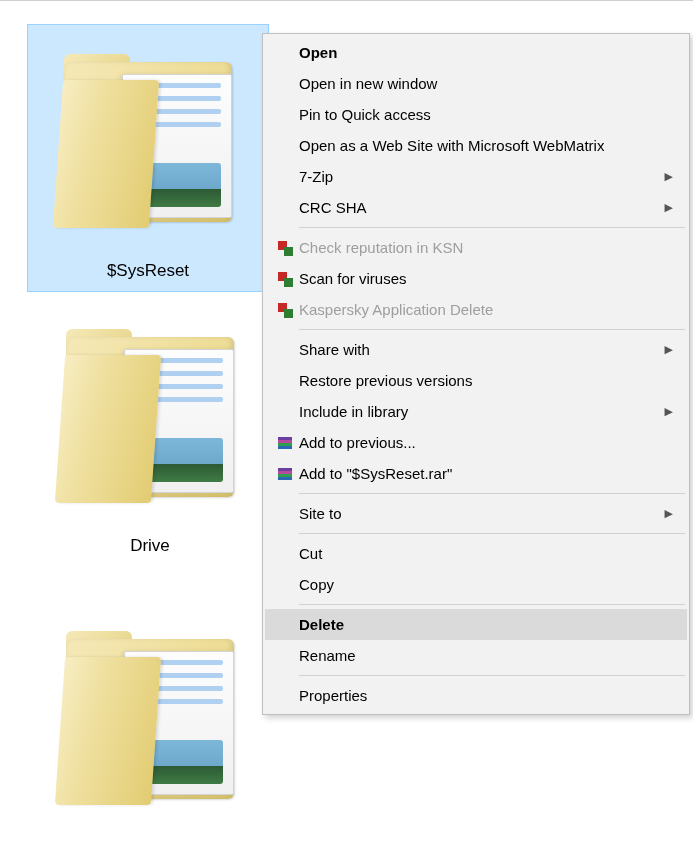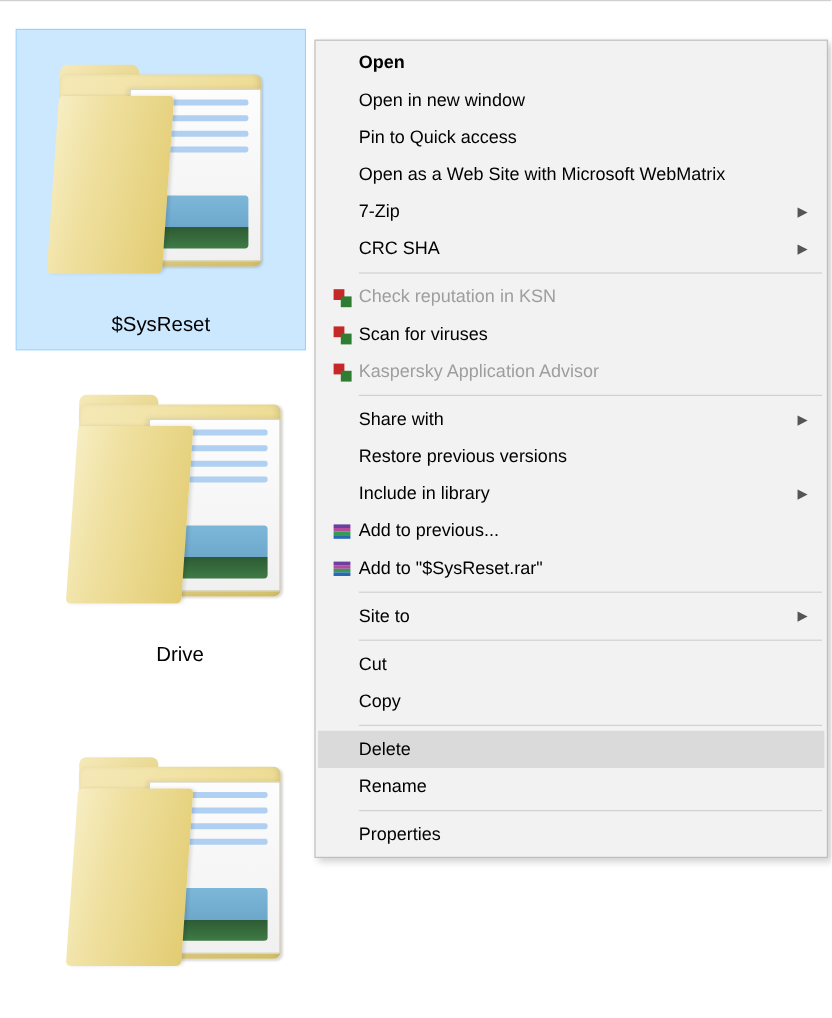--- a/index.html
+++ b/index.html
@@ -103,21 +103,21 @@
     }
     .cm-item .ic {
       width: 28px;
       display: flex;
       align-items: center;
       justify-content: center;
       flex-shrink: 0;
     }
     .cm-item.bold { font-weight: 600; align-items: center; }
     .cm-item.disabled { color: #9e9e9e; }
-    .cm-item.hover { background: #dadada; }
+    .cm-item.hover { background: #dadada; font-weight: bold; }
     .cm-item .arrow {
       margin-left: auto;
       font-size: 11px;
       color: #555;
     }
     .cm-sep {
       height: 1px;
       background: #d1d1d1;
       margin: 4px 2px 4px 34px;
     }
@@ -128,21 +128,21 @@
     .k-sq.g { background:#2e7d32; }
     .k-sq.a { left:0; top:0;}
     .k-sq.b { left:6px; top:6px; }
     .book-icon svg { display:block; }
   </style>
 </head>
 <body>
 
 <div class="topline"></div>
 
-<div class="folder-item selected" style="left:14px; top:25px;">
+<div class="folder-item selected" style="left:28px; top:25px;">
   <div class="folder-icon-wrap">
     <div class="folder-glyph">
       <div class="fg-tab"></div>
         <div class="fg-back"></div>
       <div class="fg-paper">
           <div class="fg-line"></div>
           <div class="fg-line"></div>
           <div class="fg-line"></div>
           <div class="fg-line"></div>
           <div class="fg-photo"></div>
@@ -237,21 +237,21 @@
       </span>
     <span>Scan for viruses</span>
   </div>
   <div class="cm-item disabled">
     <span class="ic">
         <span class="k-icon">
           <span class="k-sq a"></span>
           <span class="k-sq g b"></span>
         </span>
       </span>
-    <span>Kaspersky Application Advisor</span>
+    <span>Kaspersky Application Delete</span>
   </div>
 
   <div class="cm-sep"></div>
 
   <div class="cm-item">
       <span class="ic"></span>
       <span>Share with</span>
       <span class="arrow">▶</span>
     </div>
   <div class="cm-item">

